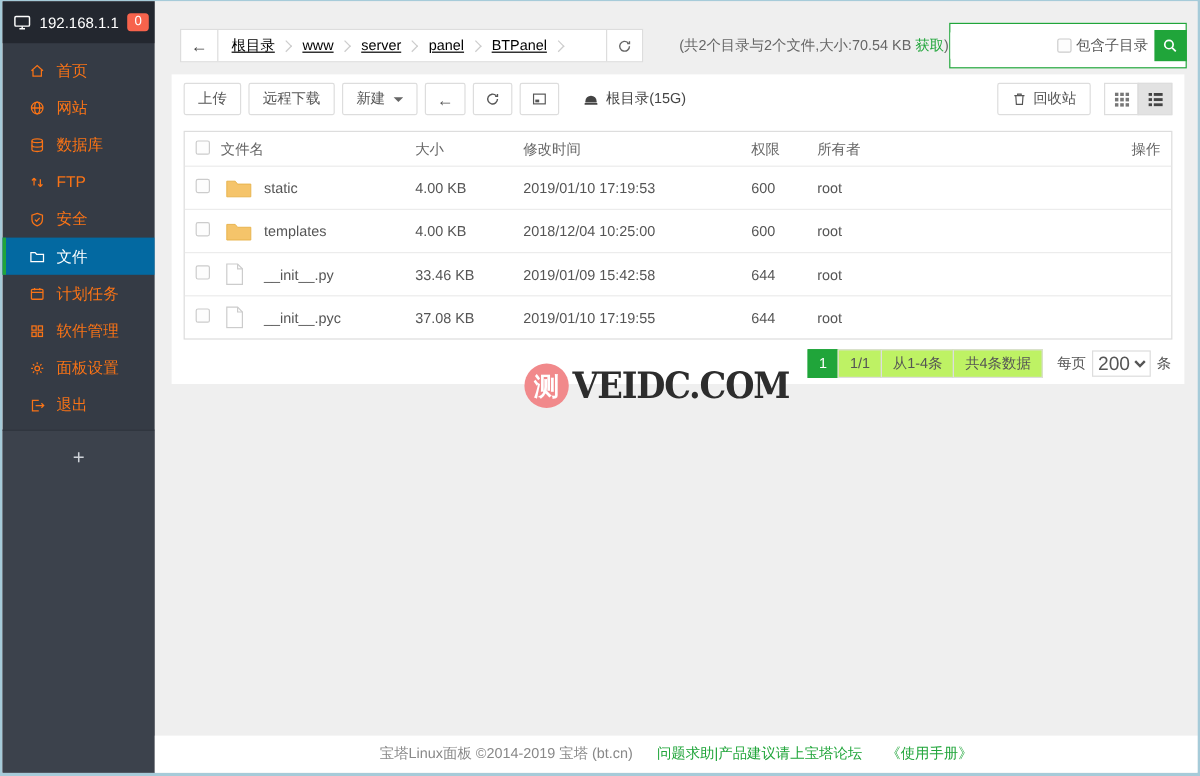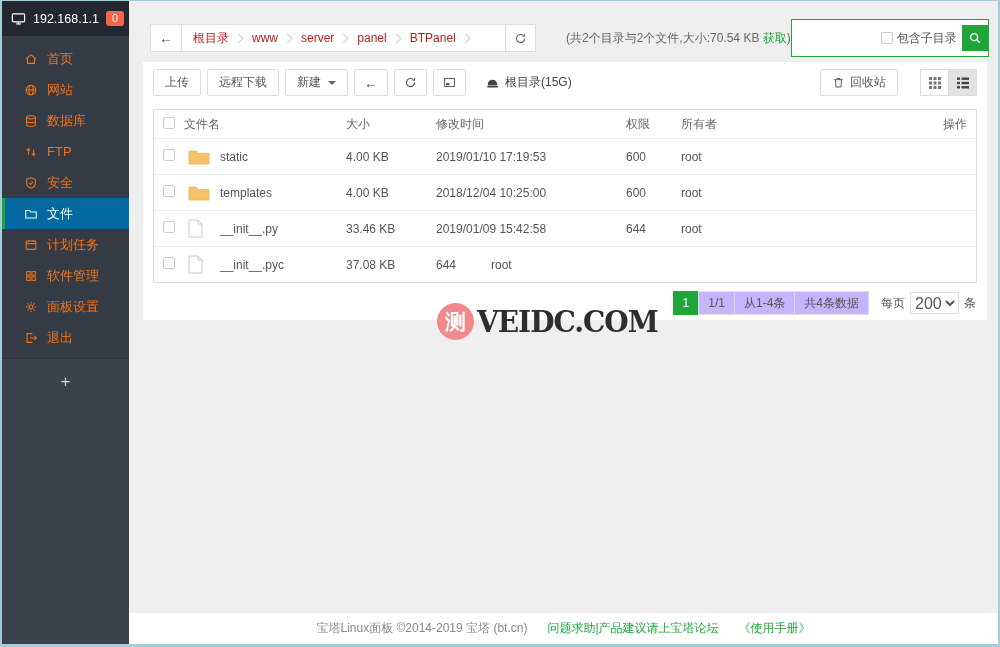--- a/index.html
+++ b/index.html
@@ -25,40 +25,40 @@
   .sb-bottom { flex:1; margin-top:5px; background:#3c424c; border-top:1px solid #2e333c; color:#cfd3d9; text-align:center; padding-top:13px; font-size:17px; }
   .sb-add { cursor:pointer; display:inline-block; width:40px; }
 
   
   .main { flex:1; min-width:0; display:flex; flex-direction:column; position:relative; background:#efefef; }
 
   .topbar { display:flex; align-items:center; padding:18px 25px 0 21px; }
   .bc-bar { display:flex; align-items:stretch; background:#fff; border:1px solid #ddd; height:28px; width:386px; flex:0 0 386px; }
   .bc-back { width:31px; border-right:1px solid #ddd; display:flex; align-items:center; justify-content:center; color:#444; cursor:pointer; font-size:14px; }
   .crumbs { flex:1; display:flex; align-items:center; padding-left:8px; overflow:hidden; }
-  .crumb { color:#b91c1c; padding:0 3px; cursor:pointer; white-space:nowrap; }
+  .crumb { color:#000000; padding:0 3px; cursor:pointer; white-space:nowrap;text-decoration:underline; }
   .chev { width:7px; height:7px; border-top:1px solid #ccc; border-right:1px solid #ccc; transform:rotate(45deg); margin:0 7px 0 3px; flex:0 0 7px; }
   .bc-refresh { width:30px; border-left:1px solid #ddd; display:flex; align-items:center; justify-content:center; color:#666; cursor:pointer; }
   .stats { margin-left:30px; color:#666; white-space:nowrap; }
   .stats .link { color:#20a53a; cursor:pointer; }
   .search { margin-left:auto; display:flex; align-items:center; height:38px; border:1px solid #20a53a; background:#fff; width:198px; flex:0 0 198px; }
   .search input[type=text] { border:0; outline:0; flex:1; min-width:0; height:22px; padding:0 4px; font-size:12px; }
   .cb-label { display:flex; align-items:center; gap:4px; color:#555; white-space:nowrap; padding-right:5px; cursor:pointer; }
   .checkbox { width:12px; height:12px; border:1px solid #ccc; background:#fdfdfd; border-radius:2px; display:inline-block; cursor:pointer; flex:0 0 12px; }
   .search-btn { width:27px; height:26px; margin:-1px -1px -1px 0; background:#20a53a; border:0; display:flex; align-items:center; justify-content:center; cursor:pointer; }
 
   
   .card { background:#fff; margin:5px 11px 0 14px; padding:6px 10px 8px; height:258px; }
   .toolbar { display:flex; align-items:center; gap:6px; padding:1px 0 0; }
   .btn { background:#fff; border:1px solid #ddd; border-radius:2px; color:#555; font-size:12px; height:27px; padding:0 11px; display:inline-flex; align-items:center; gap:5px; cursor:pointer; white-space:nowrap; }
   .btn svg { width:13px; height:13px; }
   .icon-btn { padding:0 9px; }
   .caret { width:0; height:0; border-left:4px solid transparent; border-right:4px solid transparent; border-top:4px solid #666; margin-left:2px; }
   .disk-info { margin-left:13px; display:flex; align-items:center; gap:5px; color:#444; cursor:pointer; }
-  .toolbar-right { margin-left:auto; display:flex; align-items:center; gap:22px; }
+  .toolbar-right { margin-left:auto; display:flex; align-items:center; gap:11px; }
   .toggle-group { display:flex; }
   .toggle { width:29px; height:27px; border:1px solid #ddd; display:flex; align-items:center; justify-content:center; color:#777; background:#fff; cursor:pointer; }
   .toggle + .toggle { margin-left:-1px; }
   .toggle.active { background:#e2e2e2; color:#444; }
 
   
   .table { border:1px solid #ddd; margin-top:13px; }
   .trow { display:flex; align-items:center; }
   .thead { height:28px; color:#666; }
   .drow { height:36px; border-top:1px solid #ececec; color:#555; cursor:default; }
@@ -71,21 +71,21 @@
   .col-perm { width:55px; }
   .col-owner { flex:1; }
   .col-act { width:46px; text-align:right; padding-right:9px; }
   .fname { cursor:pointer; }
 
   .icon-folder { width:22px; height:17px; }
   .icon-file { width:15px; height:19px; }
 
   
   .pagination { display:flex; justify-content:flex-end; align-items:center; margin-top:8px; padding-right:1px; }
-  .pg-box { border:1px solid #ddd; height:24px; padding:0 9px; display:flex; align-items:center; background:#c4b5fd; color:#555; cursor:pointer; margin-left:-1px; }
+  .pg-box { border:1px solid #ddd; height:24px; padding:0 9px; display:flex; align-items:center; background:#bef264; color:#555; cursor:pointer; margin-left:-1px; }
   .pg-active { background:#20a53a; border-color:#20a53a; color:#fff; }
   .pg-size { margin-left:12px; display:flex; align-items:center; gap:5px; color:#555; }
   .pg-size select { height:22px; border:1px solid #ddd; background:#fff; color:#555; font-size:16px; outline:none; }
 
   
   .watermark { position:absolute; top:302px; left:308px; display:flex; align-items:center; gap:3px; pointer-events:none; }
   .wm-circle { width:37px; height:37px; border-radius:50%; background:#f1898b; color:#fff; display:flex; align-items:center; justify-content:center; font-size:21px; font-weight:bold; }
   .wm-text { font-family:"DejaVu Serif","Liberation Serif",serif; font-weight:800; font-size:28px; color:#2d2d2d; letter-spacing:-1px; transform:scaleY(1.08); }
 
   
@@ -356,20 +356,21 @@
       <div class="trow drow">
         <span class="col-check"><span class="checkbox"></span></span>
         <span class="col-icon">
           <svg class="icon-file" viewBox="0 0 15 19">
             <path d="M1 1 h9 l4 4 V18 H1 Z" fill="#fff" stroke="#ccc" stroke-width="1"></path>
             <path d="M10 1 v4 h4" fill="none" stroke="#ccc" stroke-width="1"></path>
           </svg>
         </span>
         <span class="col-name fname">__init__.pyc</span>
         <span class="col-size">37.08 KB</span>
+        <span class="col-time">2019/01/10 17:19:55</span>
         <span class="col-perm">644</span>
         <span class="col-owner">root</span>
         <span class="col-act"></span>
       </div>
     </div>
 
     <div class="pagination">
       <span class="pg-box pg-active">1</span>
       <span class="pg-box">1/1</span>
       <span class="pg-box">从1-4条</span>

